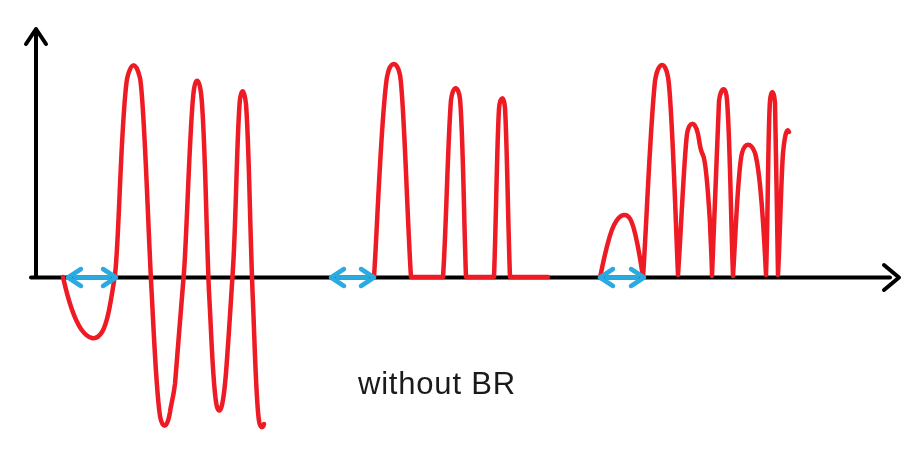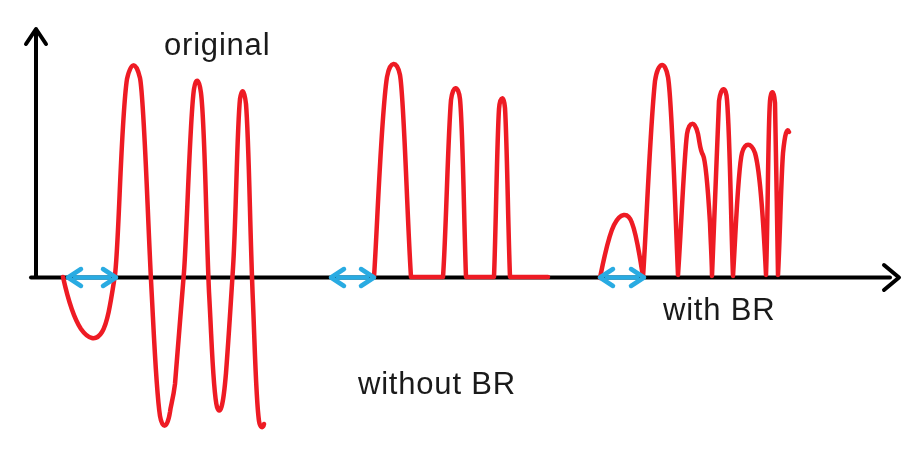--- a/index.html
+++ b/index.html
@@ -121,22 +121,20 @@
       <path stroke-width="4.5" d="M361 269 L374 277.5 L361 286" stroke="#29abe2"></path>
     </g>
 
     <g>
       <path stroke-width="4.5" d="M607 277.5 L637 277.5" stroke="#29abe2"></path>
       <path stroke-width="4.5" d="M613 269 L600 277.5 L613 286" stroke="#29abe2"></path>
       <path stroke-width="4.5" d="M631 269 L644 277.5 L631 286" stroke="#29abe2"></path>
     </g>
   </svg>
 
-  <div class="label label-original">original</div>
 
   <div class="label label-withoutbr">
     <div>without BR</div>
     
   </div>
 
-  <div class="label label-withbr">with BR</div>
 
 </div>
 
 </body></html>

